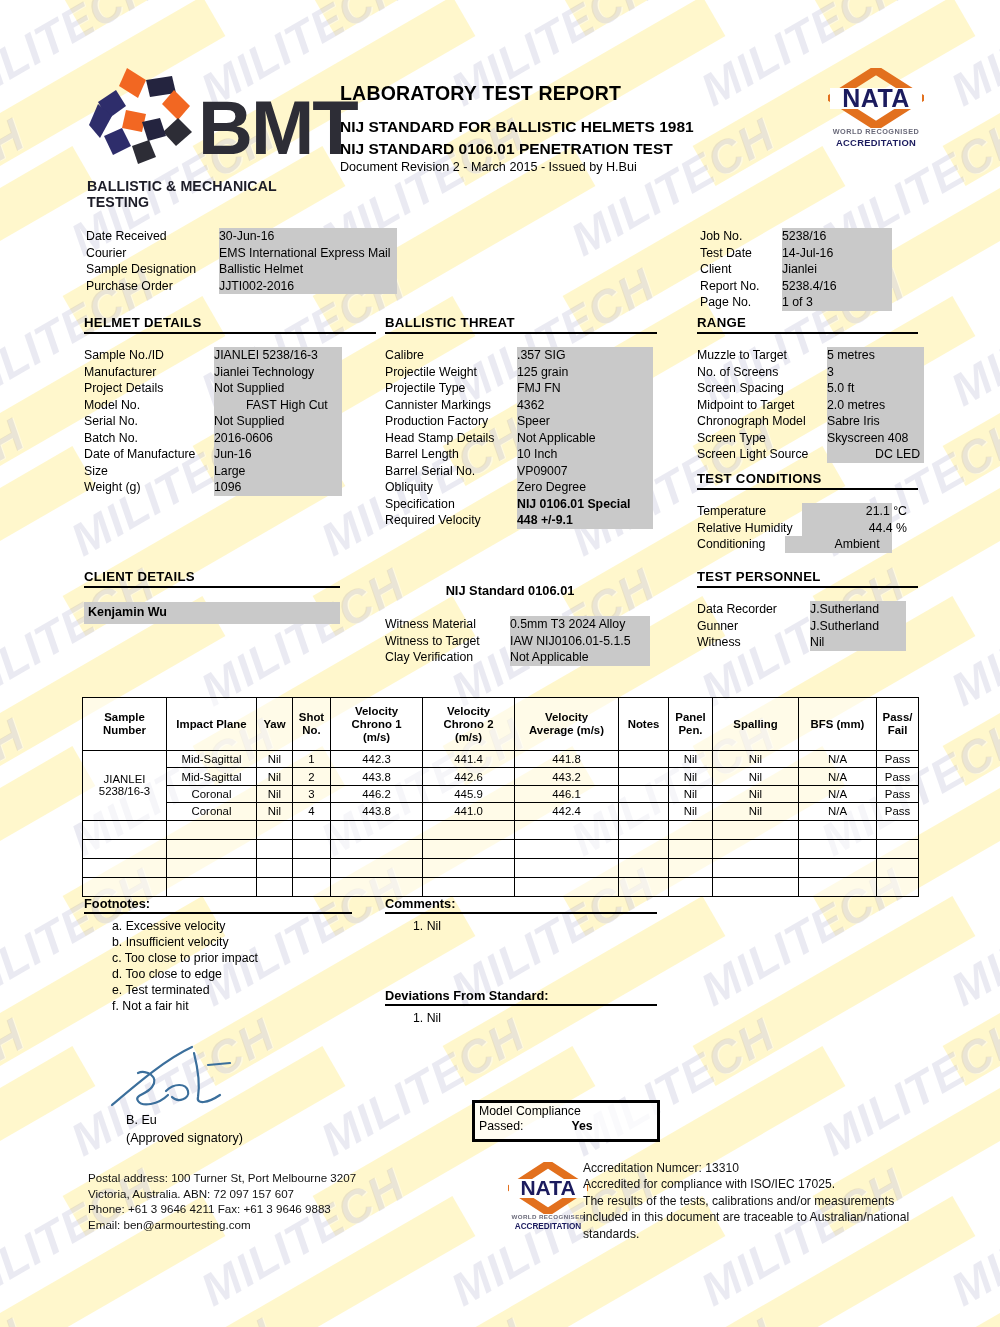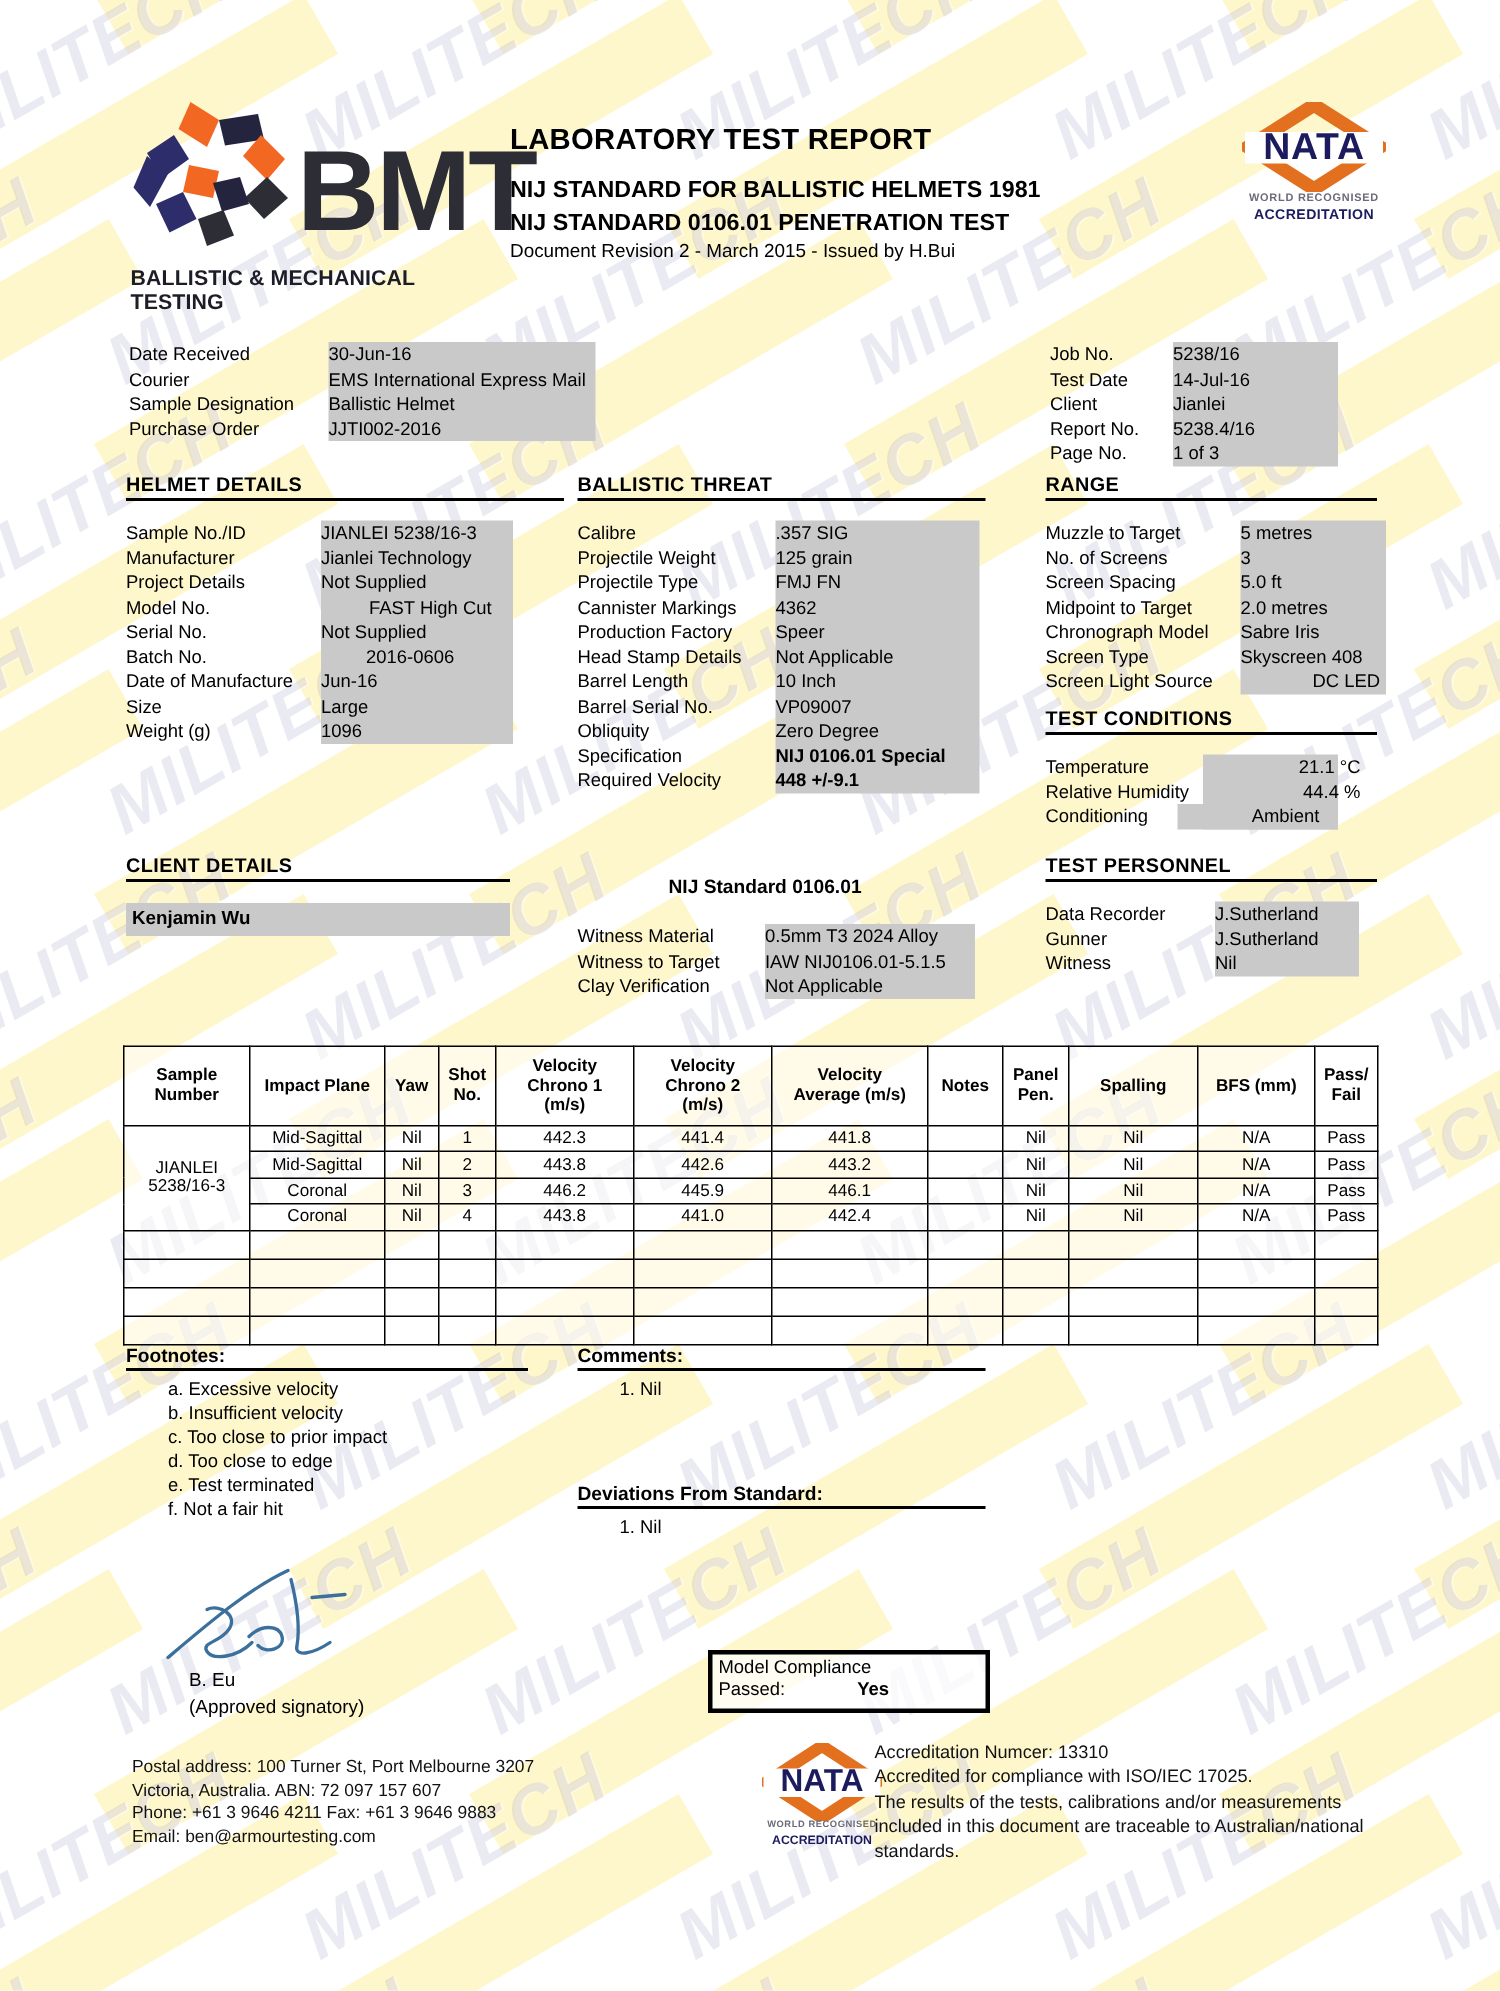--- a/index.html
+++ b/index.html
@@ -338,21 +338,21 @@
           <span class="val" style="width: 128px;">Not Supplied</span>
         </div>
         <div class="row" style="position: relative; gap: 32px;">
           <span class="lbl" style="width: 130px;">Model No.</span>
           <span class="val" style="width: 128px;">FAST High Cut</span>
         </div>
         <div class="row" style="position: relative;">
           <span class="lbl" style="width: 130px;">Serial No.</span>
           <span class="val" style="width: 128px;">Not Supplied</span>
         </div>
-        <div class="row" style="position: relative; gap: 30px;">
+        <div class="row" style="position: relative;">
           <span class="lbl" style="width: 130px;">Batch No.</span>
           <span class="val" style="width: 128px;">2016-0606</span>
         </div>
         <div class="row" style="position: relative;">
           <span class="lbl" style="width: 130px;">Date of Manufacture</span>
           <span class="val" style="width: 128px;">Jun-16</span>
         </div>
         <div class="row" style="position: relative;">
           <span class="lbl" style="width: 130px;">Size</span>
           <span class="val" style="width: 128px;">Large</span>

